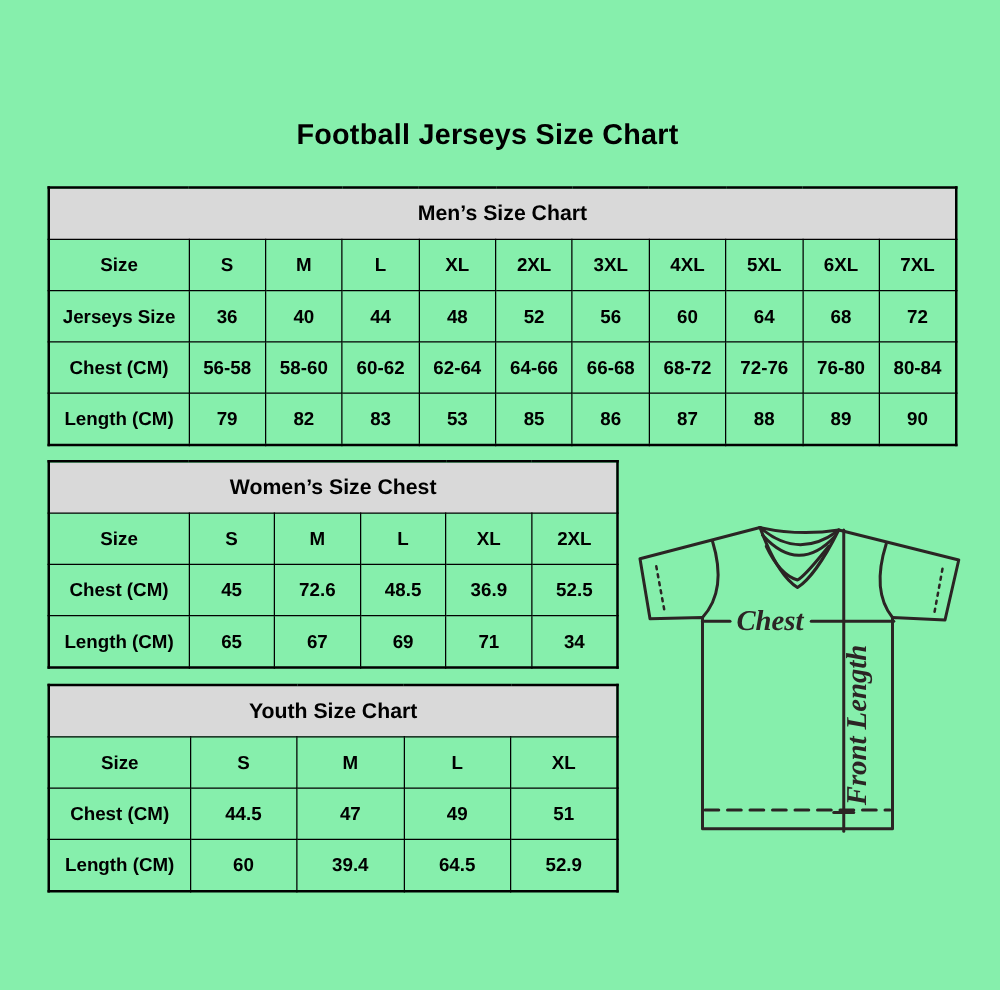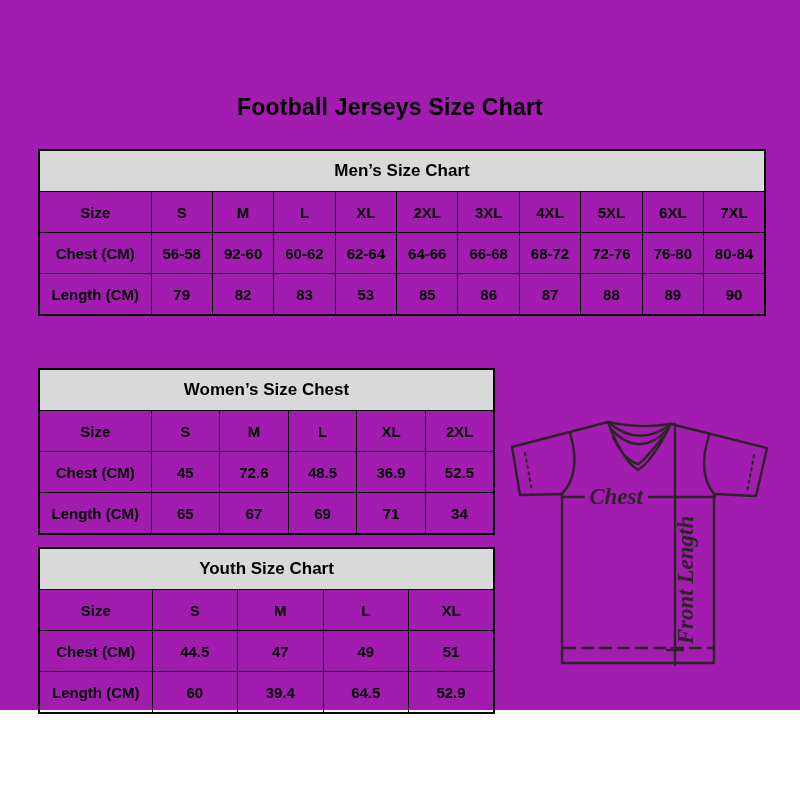--- a/index.html
+++ b/index.html
@@ -8,22 +8,22 @@
     background: #ffffff;
     width: 800px;
     height: 800px;
     overflow: hidden;
     font-family: "Liberation Sans", sans-serif;
     color: #000000;
   }
   .page {
     position: relative;
     width: 800px;
-    height: 710px;
-    background: #a21caf;
+    height: 792px;
+    background: #86efac;
   }
   .page-title {
     position: absolute;
     left: 0;
     top: 94px;
     width: 780px;
     margin: 0;
     text-align: center;
     font-size: 23px;
     font-weight: bold;
@@ -104,23 +104,36 @@
           <td>L</td>
           <td>XL</td>
           <td>2XL</td>
           <td>3XL</td>
           <td>4XL</td>
           <td>5XL</td>
           <td>6XL</td>
           <td>7XL</td>
         </tr>
         <tr>
+          <th>Jerseys Size</th>
+          <td>36</td>
+          <td>40</td>
+          <td>44</td>
+          <td>48</td>
+          <td>52</td>
+          <td>56</td>
+          <td>60</td>
+          <td>64</td>
+          <td>68</td>
+          <td>72</td>
+        </tr>
+        <tr>
           <th>Chest (CM)</th>
           <td>56-58</td>
-          <td>92-60</td>
+          <td>58-60</td>
           <td>60-62</td>
           <td>62-64</td>
           <td>64-66</td>
           <td>66-68</td>
           <td>68-72</td>
           <td>72-76</td>
           <td>76-80</td>
           <td>80-84</td>
         </tr>
         <tr>

